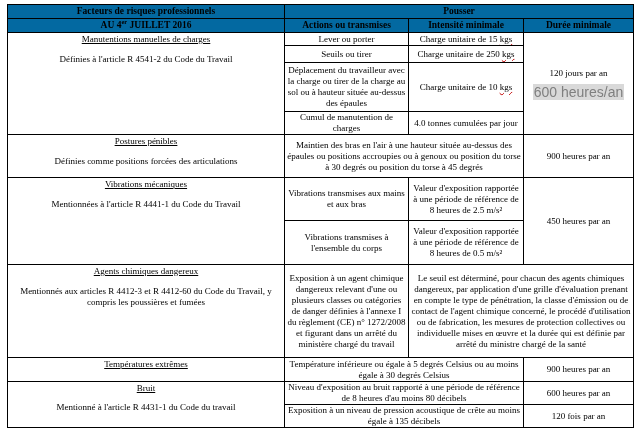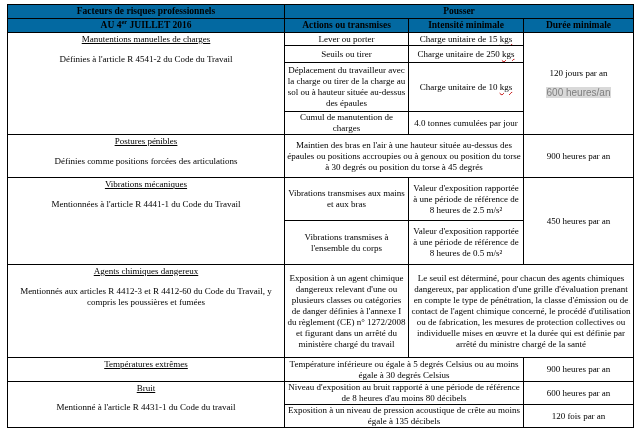--- a/index.html
+++ b/index.html
@@ -23,21 +23,21 @@
   .cat-title { font-weight: normal; text-decoration: underline; }
   .cat-desc { margin-top: 9px; }
   .sp {
     text-decoration: underline;
     text-decoration-style: wavy;
     text-decoration-color: #c00000;
     text-decoration-thickness: 1px;
   }
   .hl {
     font-family: "Liberation Sans", "DejaVu Sans", sans-serif;
-    font-size: 10px; color: #7f7f7f; background: #d9d9d9; padding: 0 1px;
+    font-size: 14px; color: #7f7f7f; background: #d9d9d9; padding: 0 1px;
   }
   .duree2 { margin-top: 8px; }
   sup { font-size: 6.5px; line-height: 0; }
 </style>
 </head>
 <body>
 
 <table class="risk">
   <colgroup>
     <col style="width:277px">

